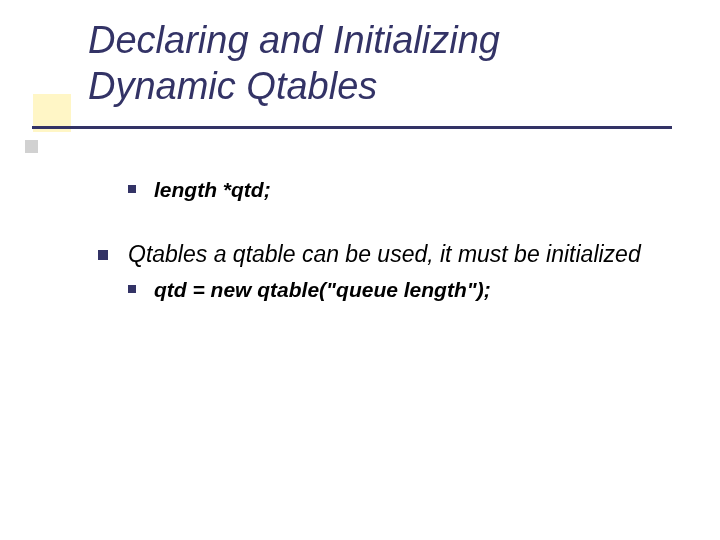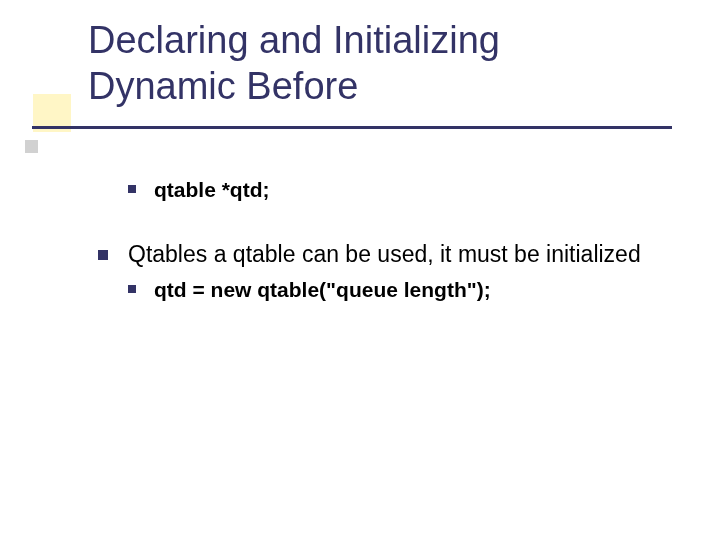--- a/index.html
+++ b/index.html
@@ -8,20 +8,21 @@
     height: 540px;
     background: #ffffff;
     font-family: Verdana, Geneva, sans-serif;
     position: relative;
     overflow: hidden;
   }
   .slide {
     width: 100%;
     height: 100%;
     position: relative;
+    font-style: italic;
   }
   .title-block {
     position: absolute;
     left: 88px;
     top: 18px;
   }
   .title {
     font-size: 38px;
     color: #333366;
     line-height: 1.2;
@@ -99,27 +100,27 @@
 <body>
 
 <div class="slide">
 
   <div class="deco-square-large"></div>
   <div class="title-underline"></div>
   <div class="deco-square-small"></div>
 
   <div class="title-block">
     <div class="title">Declaring and Initializing</div>
-    <div class="title">Dynamic Before</div>
+    <div class="title">Dynamic Qtables</div>
   </div>
 
   <div class="content">
 
     <div class="bullet-l2">
-      <span class="bold">qtable *qtd;</span>
+      <span class="bold">length *qtd;</span>
     </div>
 
     <div class="gap"></div>
 
     <div class="bullet-l1">
       <span>Qtables a qtable can be used, it must be initialized</span>
     </div>
     <div class="bullet-l2">
       <span class="bold">qtd = new qtable("queue length");</span>
     </div>

